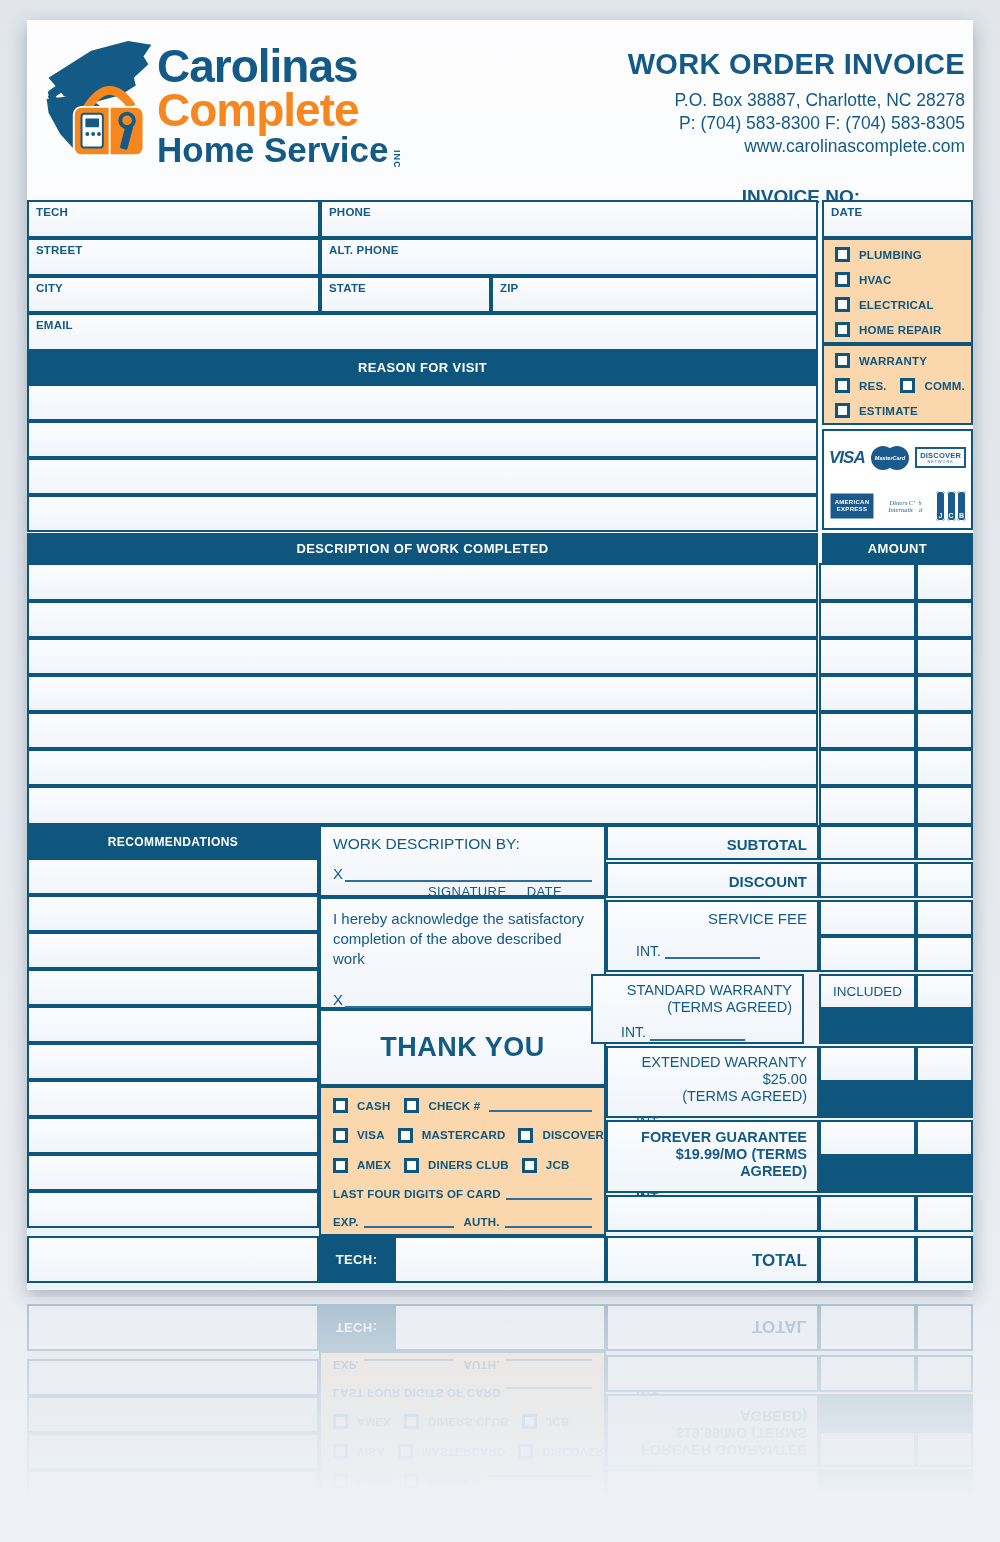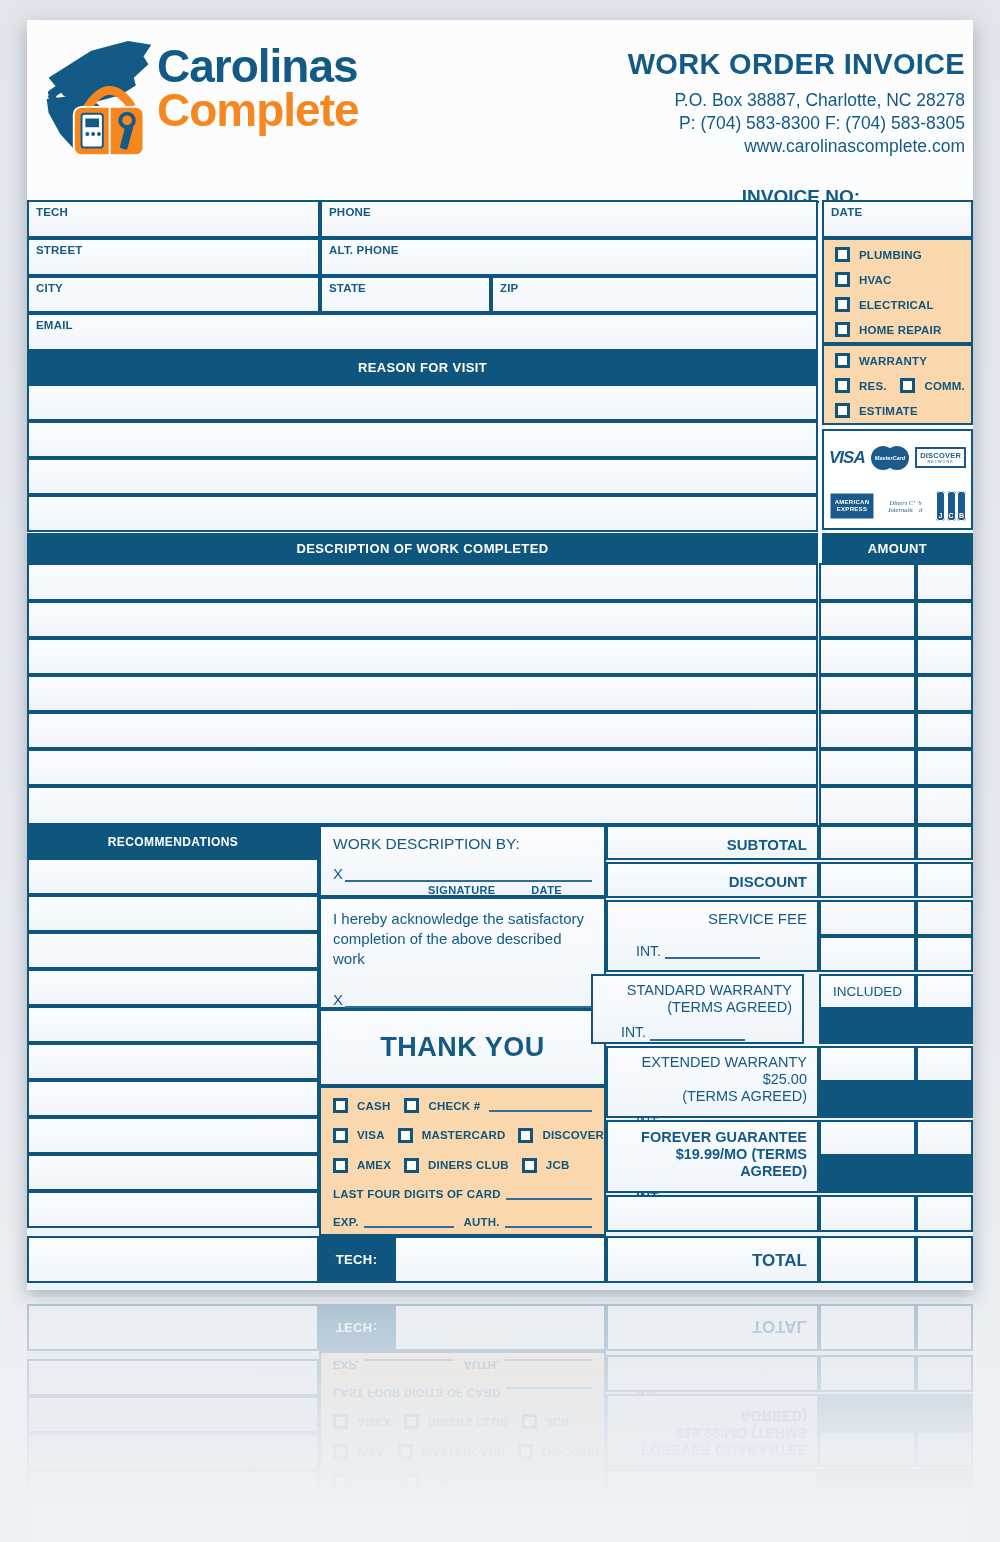--- a/index.html
+++ b/index.html
@@ -19,21 +19,21 @@
   .cbrow{display:flex;align-items:center;gap:9px;}
   .cb{width:15px;height:15px;box-sizing:border-box;background:#fff;border:3px solid #0f567f;flex:0 0 auto;}
   .cbl{font-size:11.5px;font-weight:bold;color:#0f567f;letter-spacing:.2px;}
   .darkcell{position:absolute;box-sizing:border-box;background:#0f567f;border:2px solid #0f567f;}
   .sumlab{position:absolute;box-sizing:border-box;border:2px solid #0f567f;
           background:linear-gradient(180deg,#fbfcfe,#f0f5fa);color:#135a86;text-align:right;}
   .bluetext{color:#135a86;}
   .xrow{display:flex;align-items:flex-end;color:#135a86;font-size:15px;}
   .xline{flex:1;border-bottom:2px solid #2e6f99;margin-left:2px;height:14px;}
   .siglabels{display:flex;justify-content:space-between;padding:2px 30px 0 95px;
-             font-size:11px;font-weight:bold;color:#135a86;letter-spacing:.4px;}
+             font-size:13px;font-weight:normal;color:#135a86;letter-spacing:.4px;}
   .intline{display:inline-block;width:95px;border-bottom:2px solid #2e6f99;height:12px;vertical-align:bottom;margin-left:4px;}
   .payline{display:inline-block;border-bottom:2px solid #2e6f99;height:11px;vertical-align:bottom;}
   
   .hright{position:absolute;right:0;top:28px;width:430px;text-align:right;padding-right:8px;color:#135a86;}
   .htitle{font-size:29px;font-weight:bold;letter-spacing:.3px;}
   .haddr{font-size:17.5px;line-height:23px;margin-top:8px;}
   .hinv{font-size:19px;font-weight:bold;margin-top:28px;padding-right:105px;}
   .lg1{font-size:46px;font-weight:bold;color:#135a86;letter-spacing:-1px;line-height:44px;}
   .lg2{font-size:46px;font-weight:bold;color:#f6871f;letter-spacing:-1px;line-height:44px;}
   .lg3{font-size:35px;font-weight:bold;color:#135a86;line-height:36px;display:flex;align-items:flex-end;}
@@ -86,20 +86,24 @@
           <circle cx="66" cy="102" r="2" fill="#135a86"></circle>
       <circle cx="95" cy="88" r="7" fill="none" stroke="#135a86" stroke-width="4"></circle>
       <rect x="91" y="93" width="8" height="25" rx="2" fill="#135a86" transform="rotate(15 95 103)"></rect>
       <rect x="12" y="50" width="28" height="9" rx="3" fill="#135a86" transform="rotate(-35 26 54)"></rect>
       <rect x="20" y="58" width="7" height="28" rx="2" fill="#135a86" transform="rotate(-35 24 72)"></rect>
     </svg>
   </div>
   <div class="abs" style="left:130px;top:24px;width:360px;height:132px;">
     <div class="lg1">Carolinas</div>
     <div class="lg2">Complete</div>
+    <div class="lg3">
+      <span>Home Service</span>
+      <span class="inc">INC</span>
+    </div>
   </div>
   <div class="hright">
     <div class="htitle">WORK ORDER INVOICE</div>
     <div class="haddr">
       <div>P.O. Box 38887, Charlotte, NC 28278</div>
       <div>P: (704) 583-8300  F: (704) 583-8305</div>
       <div>www.carolinascomplete.com</div>
     </div>
     <div class="hinv">INVOICE NO:</div>
   </div>

